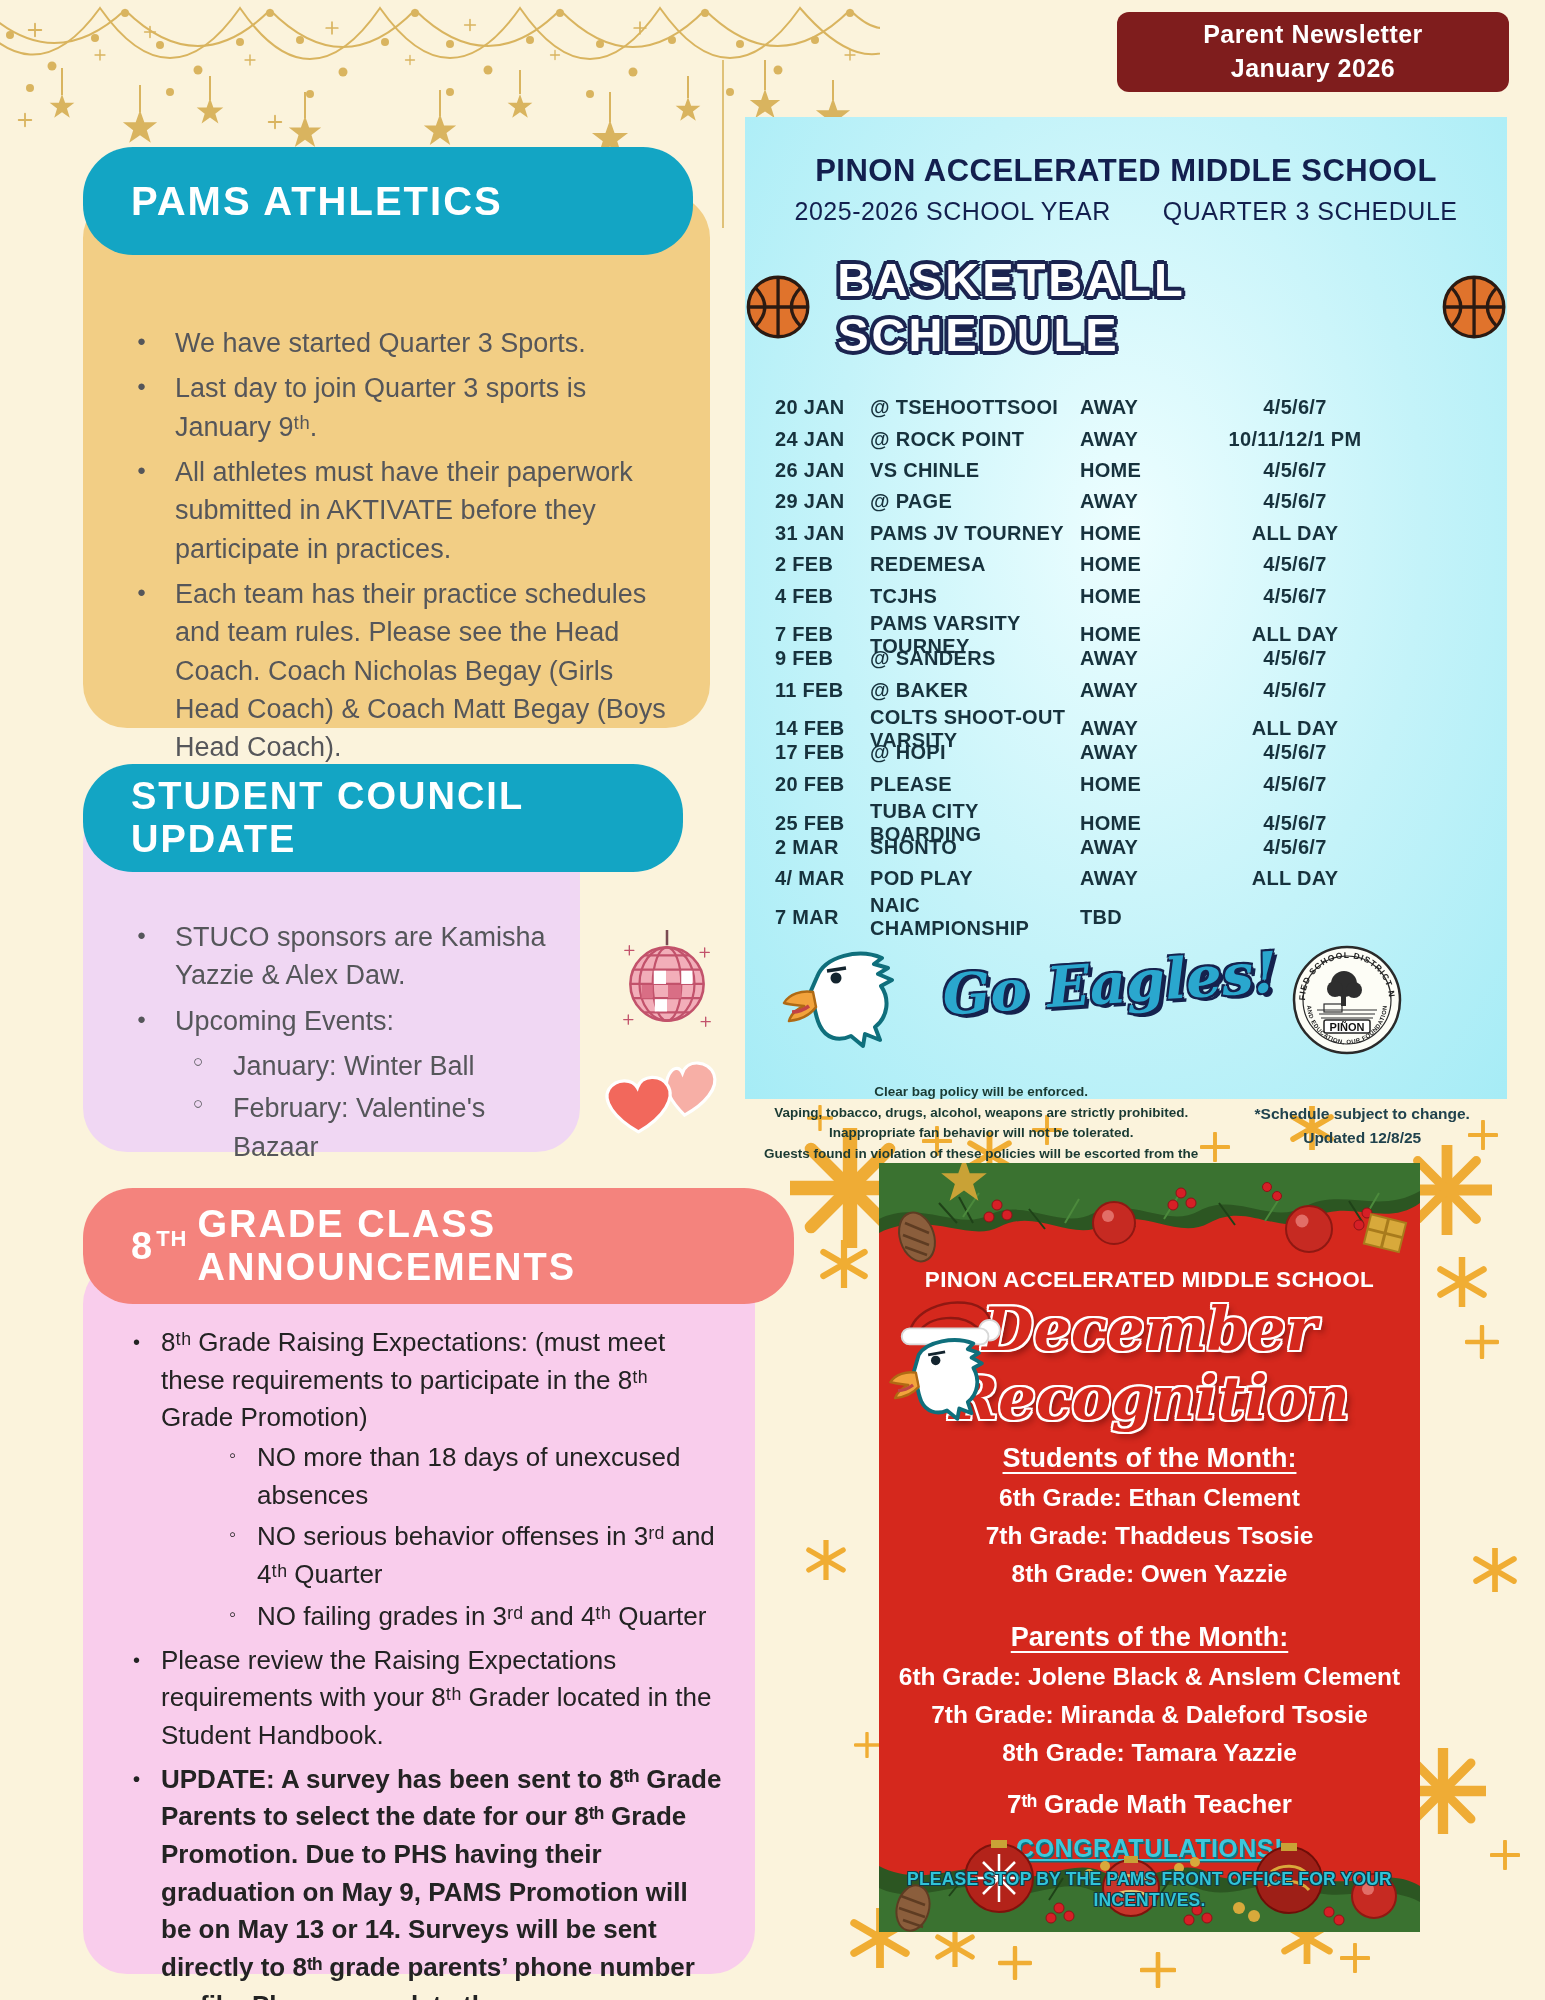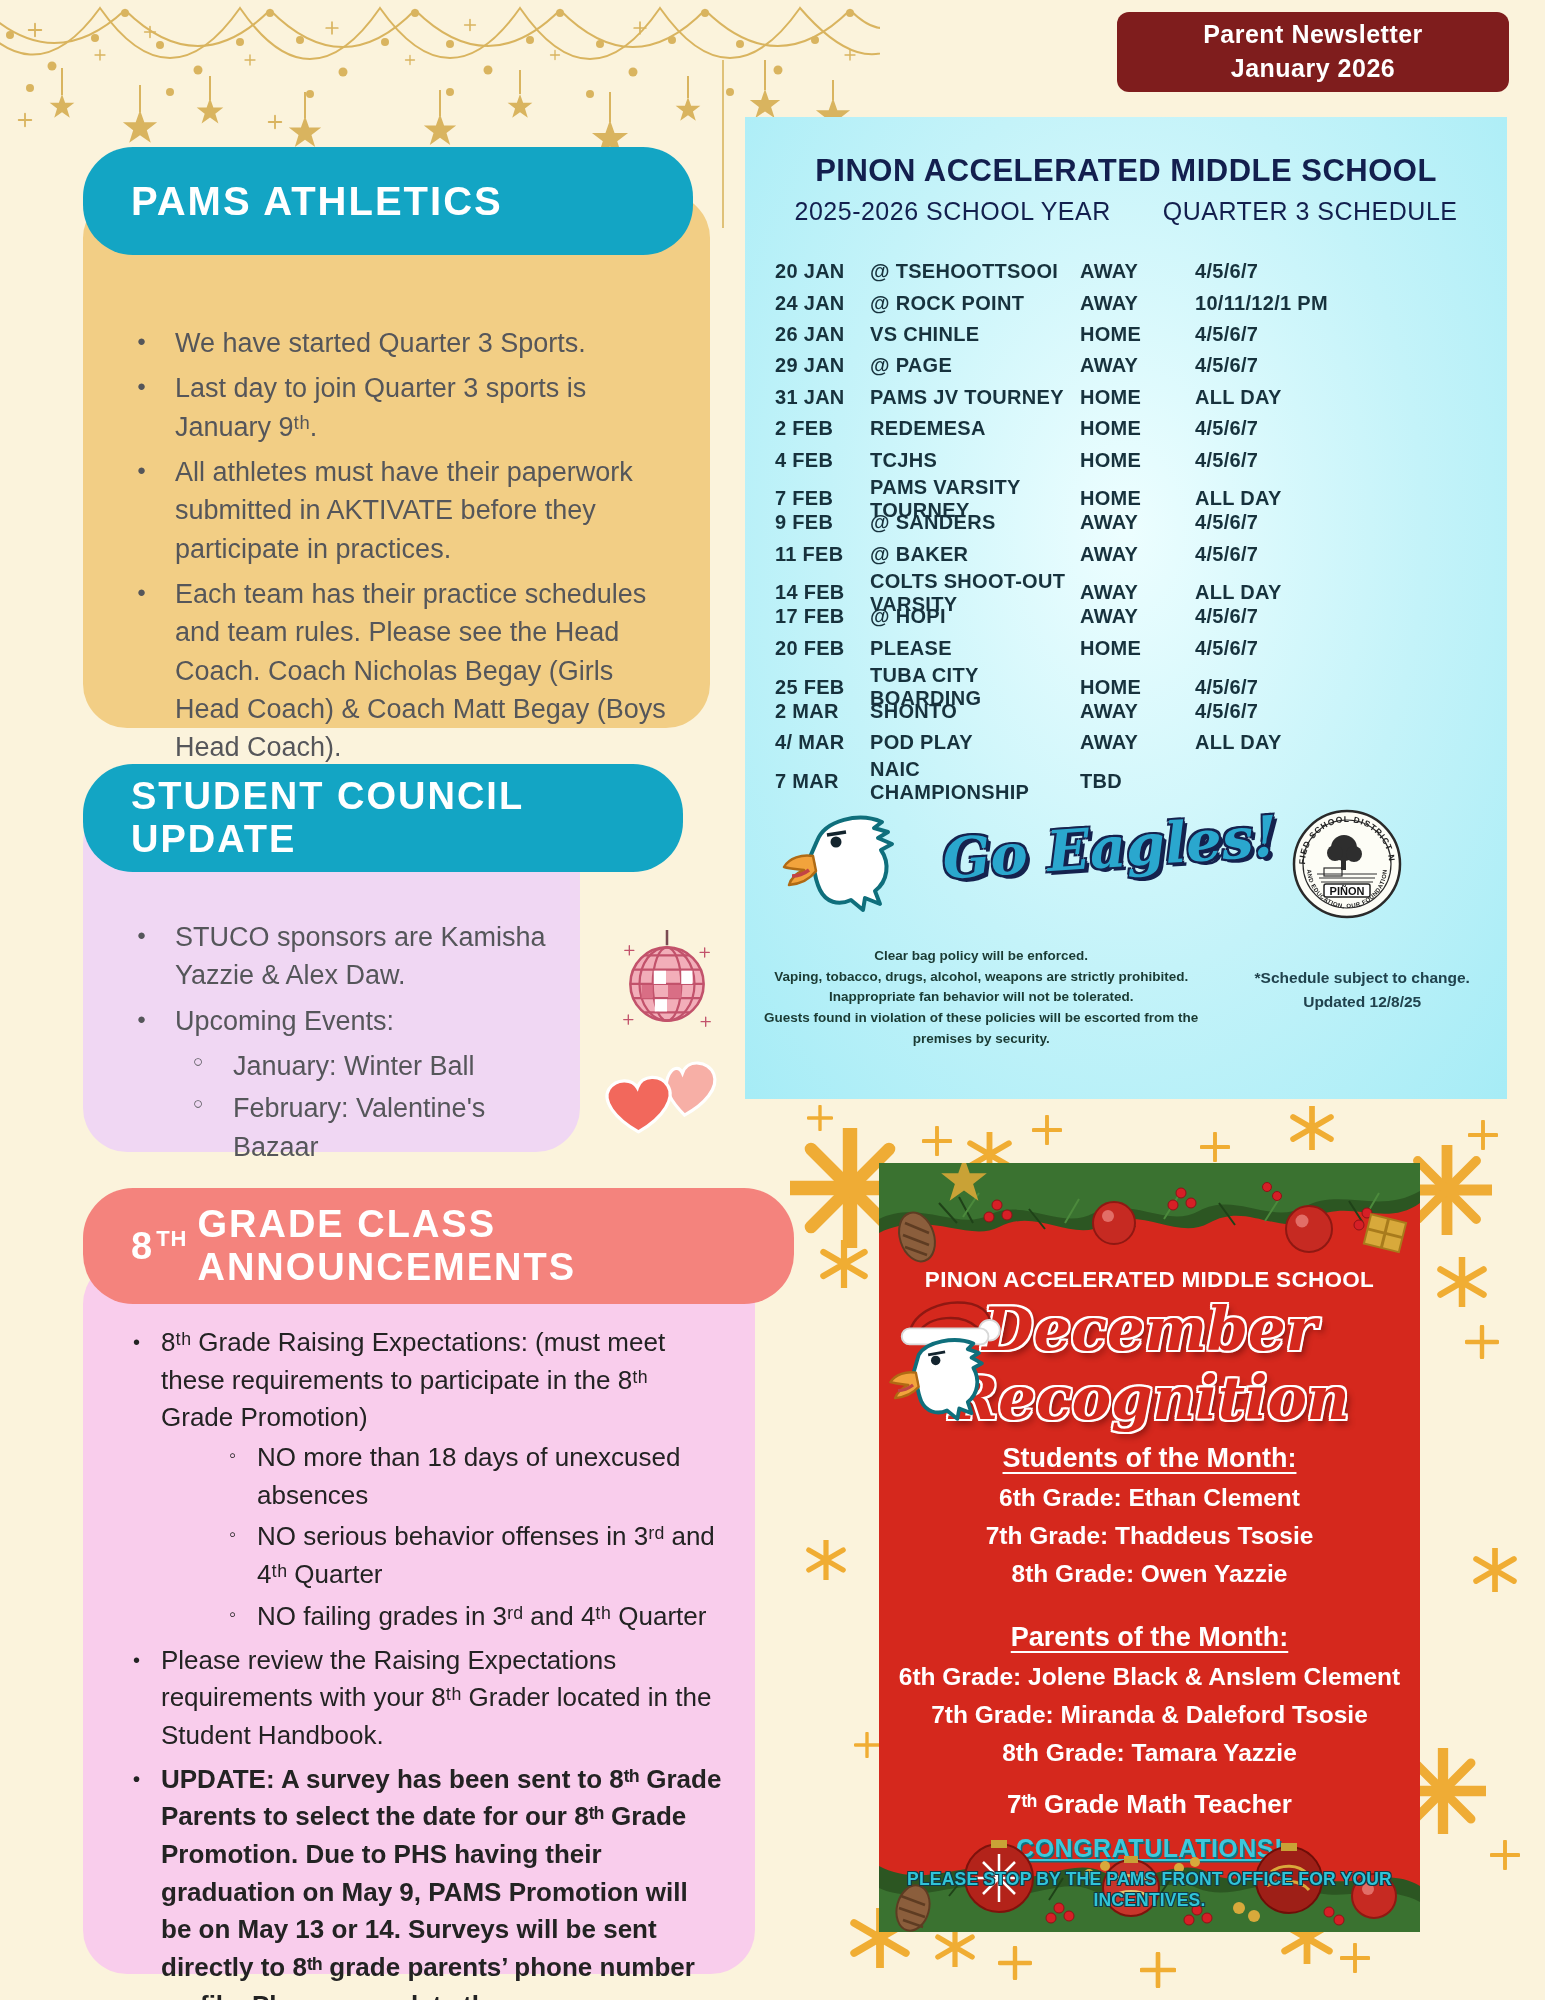--- a/index.html
+++ b/index.html
@@ -56,21 +56,21 @@
   .bb-school{margin-top:36px;text-align:center;color:#131F4E;font-size:31px;font-weight:bold;letter-spacing:.5px;}
   .bb-sub{display:flex;justify-content:center;gap:52px;color:#131F4E;font-size:25px;font-weight:normal;margin-top:8px;letter-spacing:.5px;}
   .bb-bannerrow{display:flex;align-items:center;justify-content:center;gap:26px;margin-top:26px;}
   .bb-banner{font-size:47px;font-weight:bold;color:#fff;letter-spacing:3px;
      text-shadow:3px 3px 0 #1B2450,-3px 3px 0 #1B2450,3px -3px 0 #1B2450,-3px -3px 0 #1B2450,
                  4px 0 0 #1B2450,-4px 0 0 #1B2450,0 4px 0 #1B2450,0 -4px 0 #1B2450;}
   .ball{width:74px;height:74px;}
   .sched{margin:30px 0 0 30px;}
   .srow{display:grid;grid-template-columns:95px 210px 115px 200px;height:31.4px;align-items:center;
         color:#17323D;font-weight:bold;font-size:20px;letter-spacing:.3px;}
-  .srow .t{}
+  .srow .t{text-align:center;}
   .bb-eaglerow{position:relative;height:132px;margin-top:14px;}
   .bb-eagle{position:absolute;left:34px;top:0;width:140px;height:122px;}
   .goeagles{position:absolute;left:180px;top:10px;width:370px;text-align:center;
      font-family:"DejaVu Serif","Liberation Serif",serif;font-style:italic;font-weight:bold;font-size:56px;
      color:#2AA7CE;transform:rotate(-4deg);
      text-shadow:2px 2px 0 #15224E,-2px -2px 0 #15224E,2px -2px 0 #15224E,-2px 2px 0 #15224E,4px 4px 0 #15224E;}
   .seal{position:absolute;left:546px;top:4px;width:112px;height:112px;}
   .bb-foot{display:flex;margin-top:10px;}
   .policy{width:62%;text-align:center;color:#1A3A33;font-weight:bold;font-size:13.5px;line-height:1.55;}
   .note{flex:1;text-align:center;color:#20424D;font-weight:bold;font-size:15.5px;line-height:1.6;padding-top:20px;}
@@ -254,20 +254,31 @@
       <li class="bold">UPDATE: A survey has been sent to 8ᵗʰ Grade Parents to select the date for our 8ᵗʰ Grade Promotion. Due to PHS having their graduation on May 9, PAMS Promotion will be on May 13 or 14. Surveys will be sent directly to 8ᵗʰ grade parents’ phone number on file. Please complete the survey.</li>
     </ul>
   </div>
 
   <div class="bluebox">
     <div class="bb-school">PINON ACCELERATED MIDDLE SCHOOL</div>
     <div class="bb-sub">
       <span>2025-2026 SCHOOL YEAR</span>
       <span>QUARTER 3 SCHEDULE</span>
     </div>
+    <div class="bb-bannerrow">
+      <svg class="ball" viewBox="0 0 40 40">
+        <circle cx="20" cy="20" r="18" fill="#E0732C" stroke="#2B1A12" stroke-width="2"></circle>
+        <path d="M2,20 H38 M20,2 V38 M6,8 C14,16 14,24 6,32 M34,8 C26,16 26,24 34,32" stroke="#2B1A12" stroke-width="2" fill="none"></path>
+      </svg>
+      <div class="bb-banner">BASKETBALL SCHEDULE</div>
+      <svg class="ball" viewBox="0 0 40 40">
+        <circle cx="20" cy="20" r="18" fill="#E0732C" stroke="#2B1A12" stroke-width="2"></circle>
+        <path d="M2,20 H38 M20,2 V38 M6,8 C14,16 14,24 6,32 M34,8 C26,16 26,24 34,32" stroke="#2B1A12" stroke-width="2" fill="none"></path>
+      </svg>
+    </div>
 
     <div class="sched">
       <div class="srow">
           <span>20 JAN</span>
           <span>@ TSEHOOTTSOOI</span>
           <span>AWAY</span>
           <span class="t">4/5/6/7</span>
         </div>
       <div class="srow">
           <span>24 JAN</span>

